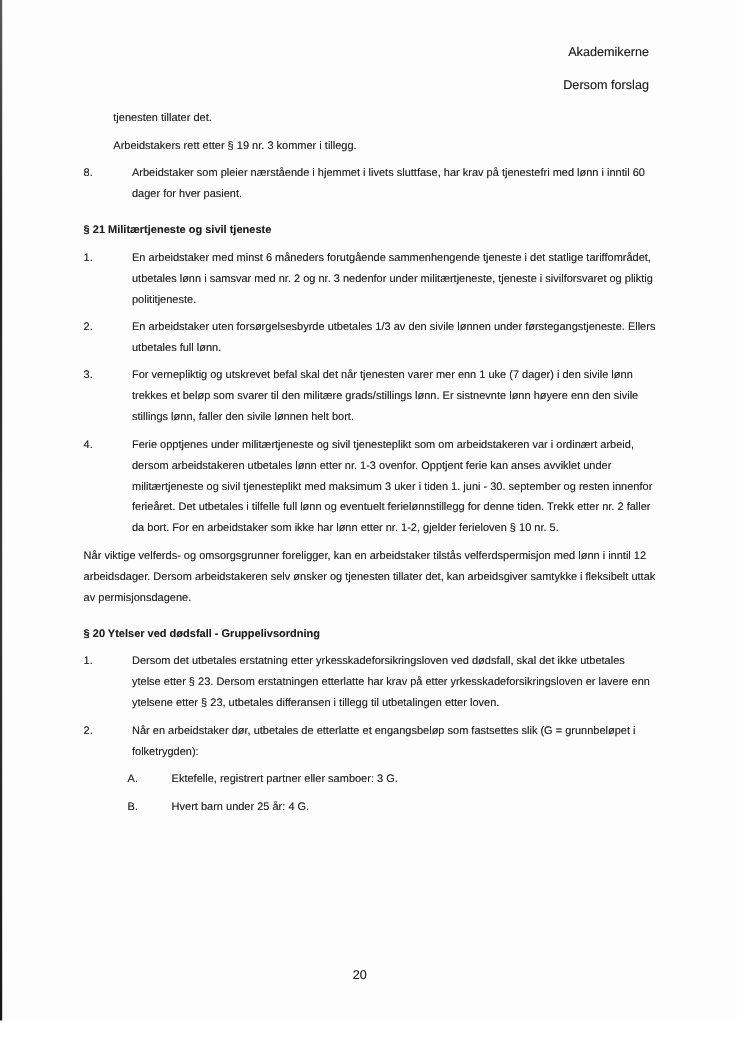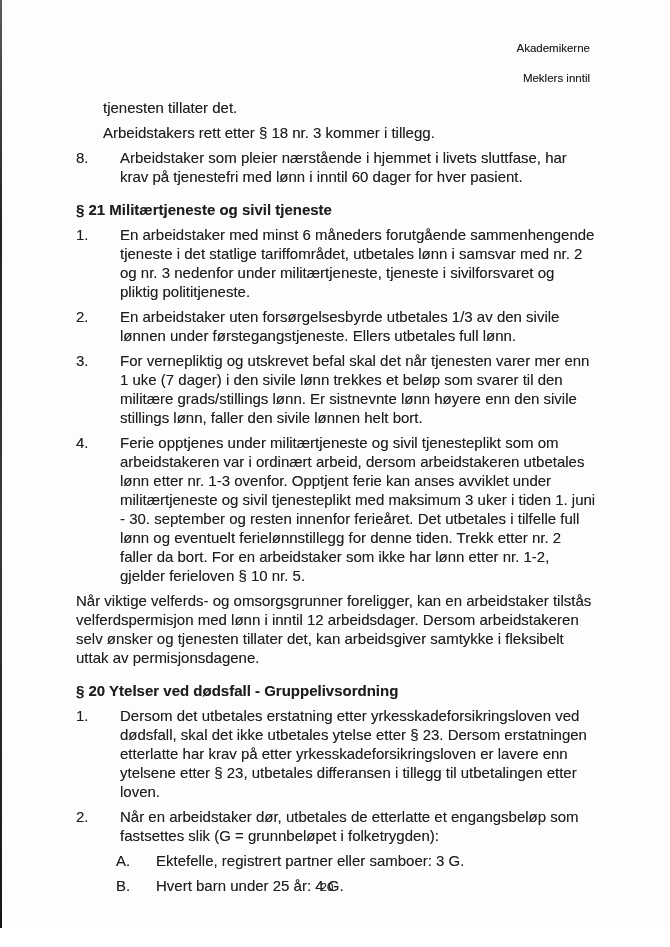--- a/index.html
+++ b/index.html
@@ -34,21 +34,21 @@
     line-height: 12px;
   }
   .doc-header .header-line + .header-line {
     margin-top: 18px;
   }
   .content {
     position: absolute;
     left: 76px;
     top: 98px;
     width: 520px;
-    font-size: 15px;
+    font-size: 10px;
     line-height: 19px;
   }
   .block {
     margin: 0 0 6px 0;
   }
   .heading {
     font-weight: 700;
     margin-top: 14px;
     margin-bottom: 6px;
   }
@@ -82,26 +82,26 @@
   }
 </style>
 </head>
 <body>
 
 <div class="page" style="background: rgb(253, 253, 253); color: rgb(30, 30, 30);">
   <div class="scan-edge"></div>
 
   <div class="doc-header">
     <div class="header-line">Akademikerne</div>
-    <div class="header-line">Meklers inntil</div>
+    <div class="header-line">Dersom forslag</div>
   </div>
 
   <div class="content" id="doc-content">
       <div class="block para indent">tjenesten tillater det.</div>
-      <div class="block para indent">Arbeidstakers rett etter § 18 nr. 3 kommer i tillegg.</div>
+      <div class="block para indent">Arbeidstakers rett etter § 19 nr. 3 kommer i tillegg.</div>
       <div class="block listitem">
         <span class="marker">8.</span>
         <span class="text">Arbeidstaker som pleier nærstående i hjemmet i livets sluttfase, har krav på tjenestefri med lønn i inntil 60 dager for hver pasient.</span>
       </div>
       <div class="block heading">§ 21 Militærtjeneste og sivil tjeneste</div>
       <div class="block listitem">
         <span class="marker">1.</span>
         <span class="text">En arbeidstaker med minst 6 måneders forutgående sammenhengende tjeneste i det statlige tariffområdet, utbetales lønn i samsvar med nr. 2 og nr. 3 nedenfor under militærtjeneste, tjeneste i sivilforsvaret og pliktig polititjeneste.</span>
       </div>
       <div class="block listitem">

